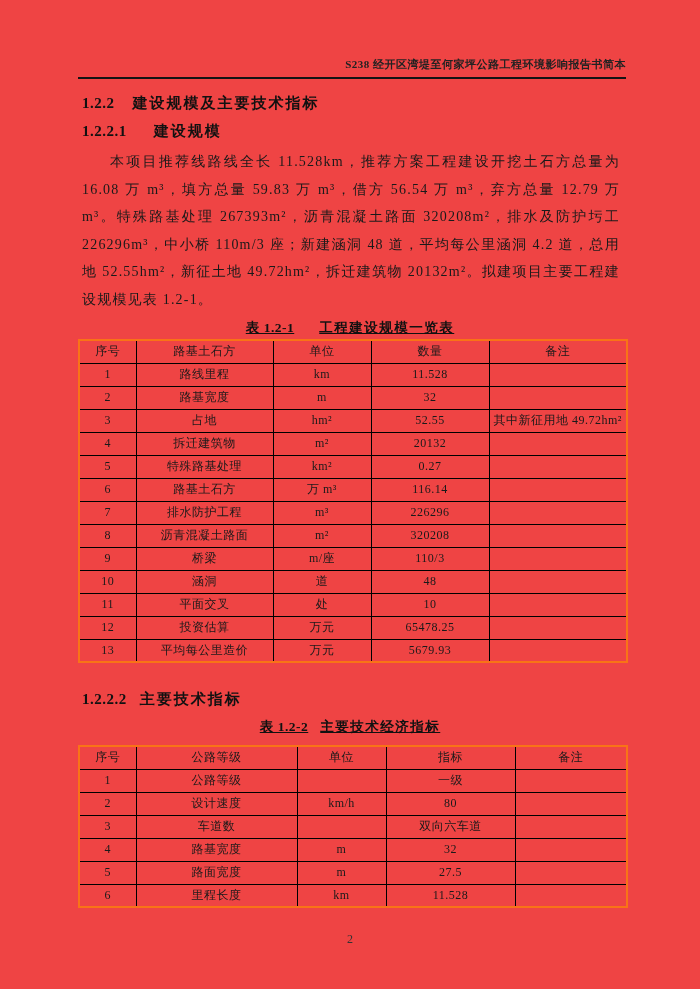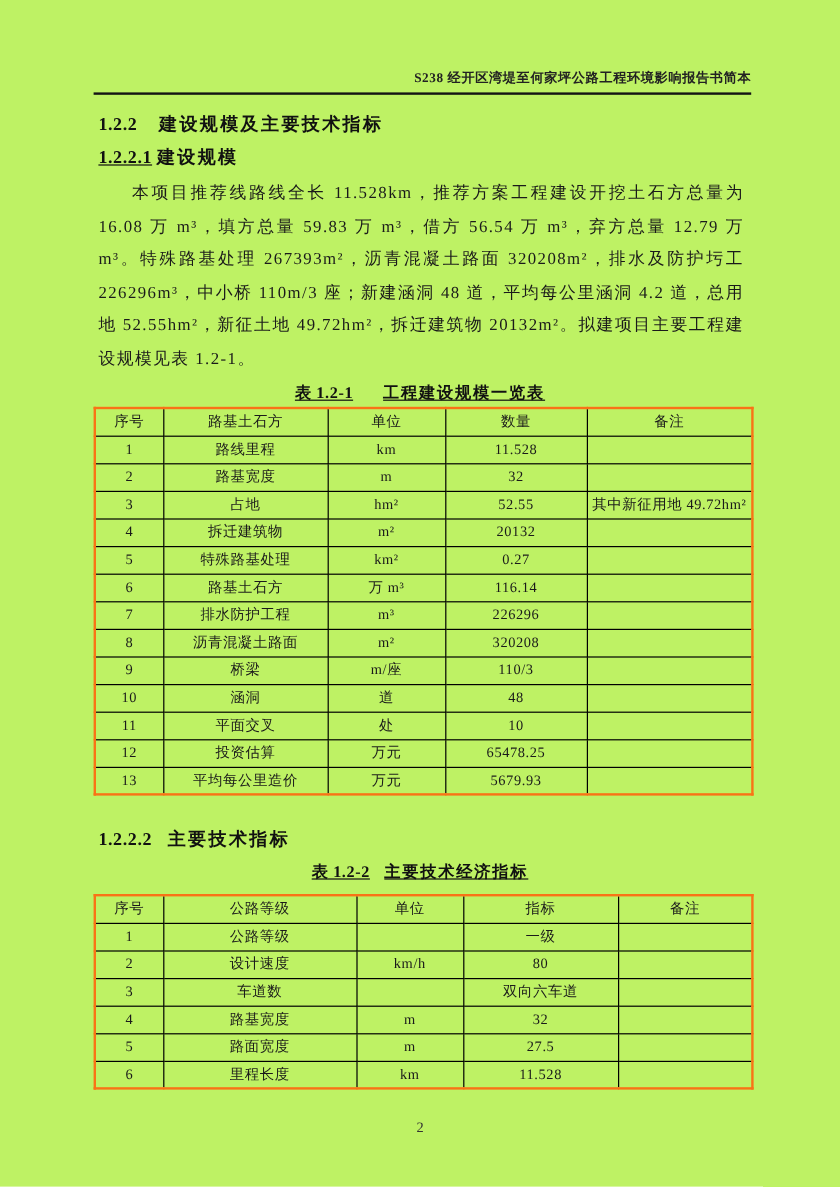--- a/index.html
+++ b/index.html
@@ -1,21 +1,21 @@
 <!DOCTYPE html>
 <html><head>
 <meta charset="utf-8">
 <style>
   * { margin: 0; padding: 0; box-sizing: border-box; }
   html, body { background: #ffffff; }
   .page {
     position: relative;
     width: 700px;
     height: 989px;
-    background: #bef264;
+    background: #ef4444;
     color: #1c1c1c;
     font-family: "Liberation Serif", "DejaVu Serif", serif;
     overflow: hidden;
   }
   .header-title {
     margin: 57px 74px 0 78px;
     text-align: right;
     font-size: 11px;
     font-weight: bold;
     letter-spacing: 0.5px;
@@ -32,21 +32,21 @@
     margin-left: 82px;
     font-size: 15px;
     font-weight: bold;
     letter-spacing: 2px;
     color: #111;
   }
   .sec-heading .sec-num { letter-spacing: 0.5px; }
   .sec-1 { margin-top: 15px; }
   .sec-1 .sec-num { margin-right: 18px; }
   .sec-2 { margin-top: 9px; }
-  .sec-2 .sec-num { margin-right: 4px; text-decoration: underline; }
+  .sec-2 .sec-num { margin-right: 27px; }
   .sec-3 { margin-top: 27px; text-align: center; }
   .sec-3 .sec-num { margin-right: 13px; }
   .body-para {
     margin: 7px 80px 0 82px;
     font-size: 14px;
     line-height: 27.5px;
     text-align: justify;
     text-indent: 28px;
     letter-spacing: 1.2px;
     color: #1a1a1a;

